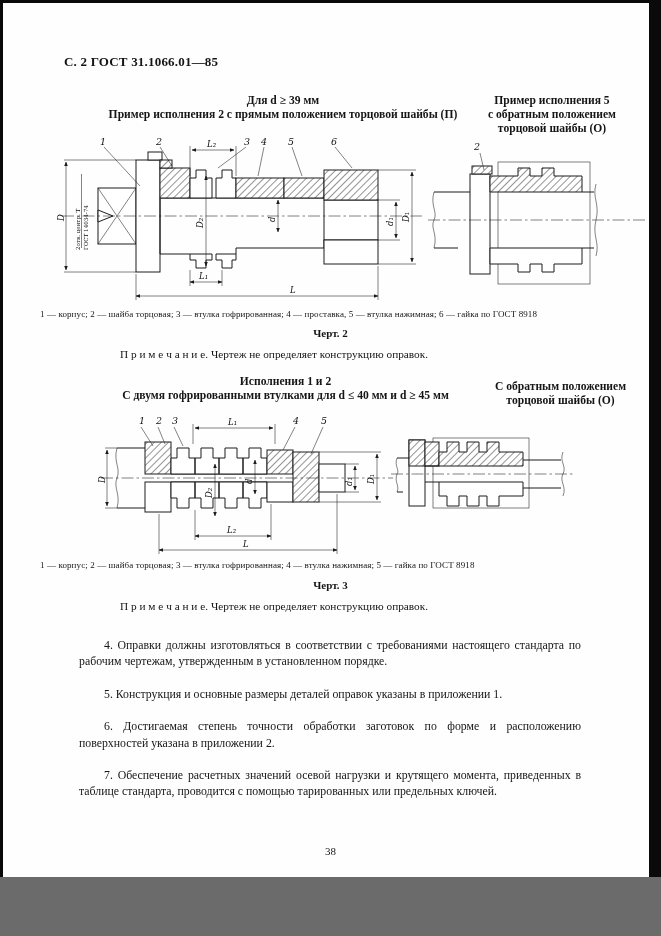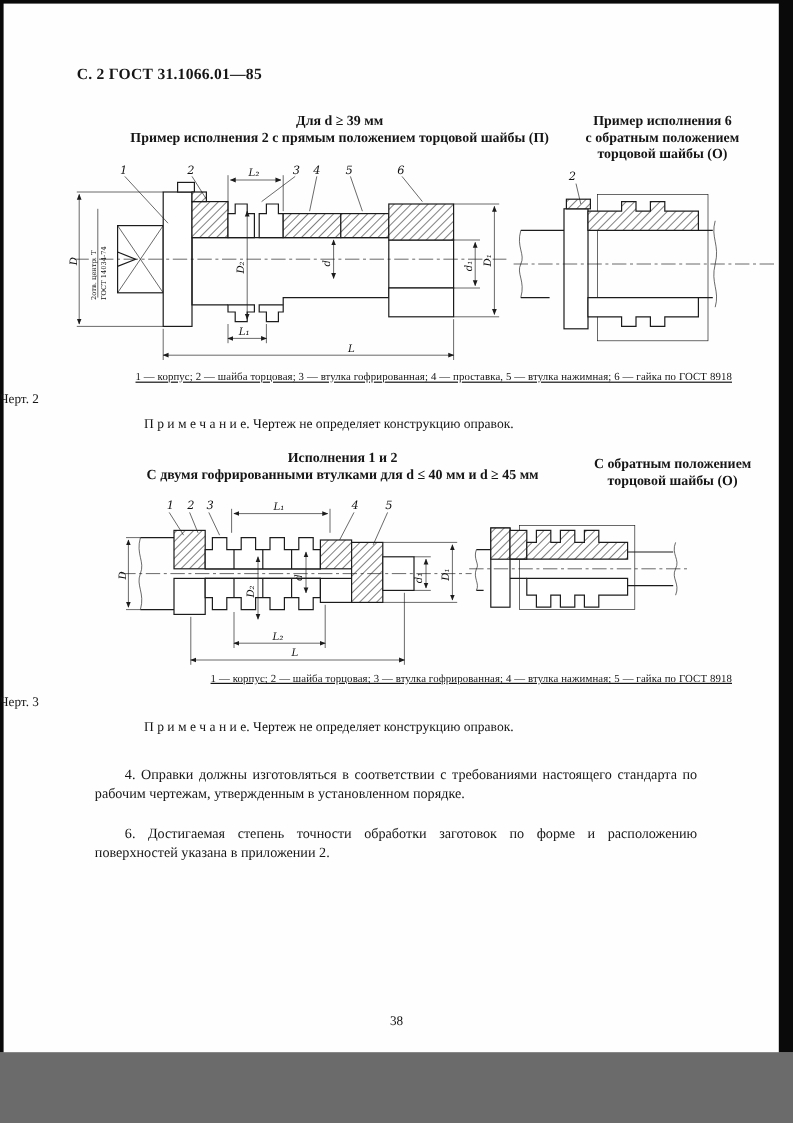--- a/index.html
+++ b/index.html
@@ -2,22 +2,22 @@
 <html><head>
 <meta charset="utf-8">
 <style>
   html,body{margin:0;padding:0;background:#6b6b6b;}
   .page{position:relative;width:661px;height:877px;background:#fefefe;overflow:hidden;
         font-family:"Liberation Serif","DejaVu Serif",serif;color:#151515;}
   .abs{position:absolute;}
   .frame{position:absolute;background:#0a0a0a;}
   .hdr{font-weight:bold;font-size:13px;letter-spacing:.2px;}
   .t-block{font-weight:bold;font-size:11.6px;line-height:14.2px;text-align:center;}
-  .caption{font-size:9px;text-align:right;letter-spacing:.1px;text-decoration:underline;}
-  .fig-label{font-size:11px;text-align:left;width:661px;}
+  .caption{font-size:9px;text-align:left;letter-spacing:.1px;}
+  .fig-label{font-size:11px;text-align:center;width:661px;font-weight:bold;}
   .note{font-size:11.3px;margin-left:28px;}
   .body-text{font-size:11.8px;line-height:16.4px;text-align:justify;}
   .body-text p{margin:16px;text-indent:25px;}
   .pagenum{width:661px;text-align:center;font-size:11px;}
   
   .ln{stroke:#1c1c1c;stroke-width:1;fill:none;stroke-linejoin:miter;}
   .lnw{stroke:#1c1c1c;stroke-width:1;fill:#fff;stroke-linejoin:miter;}
   .thin{stroke:#1c1c1c;stroke-width:.55;fill:none;}
   .cl{stroke:#1c1c1c;stroke-width:.55;fill:none;stroke-dasharray:12 3 2.5 3;}
   .dim{stroke:#1c1c1c;stroke-width:.55;fill:none;}
@@ -36,21 +36,21 @@
   <div class="frame" style="left:649px;top:0;width:12px;height:936px"></div>
   <div class="frame" style="left:0;top:920px;width:661px;height:16px"></div>
 
   <div class="abs hdr" style="left:64px;top:54px">С. 2 ГОСТ 31.1066.01—85</div>
 
   <div class="abs t-block" style="left:58px;top:94px;width:450px">
     <div>Для d ≥ 39 мм</div>
     <div>Пример исполнения 2 с прямым положением торцовой шайбы (П)</div>
   </div>
   <div class="abs t-block" style="left:452px;top:94px;width:200px">
-    <div>Пример исполнения 6</div>
+    <div>Пример исполнения 5</div>
     <div>с обратным положением</div>
     <div>торцовой шайбы (О)</div>
   </div>
 
   <svg class="abs" style="left:56px;top:136px" width="372" height="172" viewBox="0 0 368 172">
     <defs>
       <pattern id="hatch" patternUnits="userSpaceOnUse" width="5" height="5" patternTransform="rotate(45)">
         <rect width="5" height="5" fill="#fff"></rect>
         <line x1="0" y1="0" x2="0" y2="5" stroke="#2a2a2a" stroke-width="1"></line>
       </pattern>
@@ -241,18 +241,20 @@
 
   <div class="abs caption" style="left:40px;top:560px;width:570px">1 — корпус; 2 — шайба торцовая; 3 — втулка гофрированная; 4 — втулка нажимная; 5 — гайка по ГОСТ 8918</div>
   <div class="abs fig-label" style="left:0;top:579px">Черт. 3</div>
   <div class="abs note" style="left:92px;top:600px">
     <span>П р и м е ч а н и е.</span>
     <span>Чертеж не определяет конструкцию оправок.</span>
   </div>
 
   <div class="abs body-text" style="left:63px;top:621px;width:534px">
     <p>4. Оправки должны изготовляться в соответствии с требованиями настоящего стандарта по рабочим чертежам, утвержденным в установленном порядке.</p>
+    <p>5. Конструкция и основные размеры деталей оправок указаны в приложении 1.</p>
     <p>6. Достигаемая степень точности обработки заготовок по форме и расположению поверхностей указана в приложении 2.</p>
+    <p>7. Обеспечение расчетных значений осевой нагрузки и крутящего момента, приведенных в таблице стандарта, проводится с помощью тарированных или предельных ключей.</p>
   </div>
 
   <div class="abs pagenum" style="left:0;top:845px">38</div>
 
 </div>
 
 </body></html>

